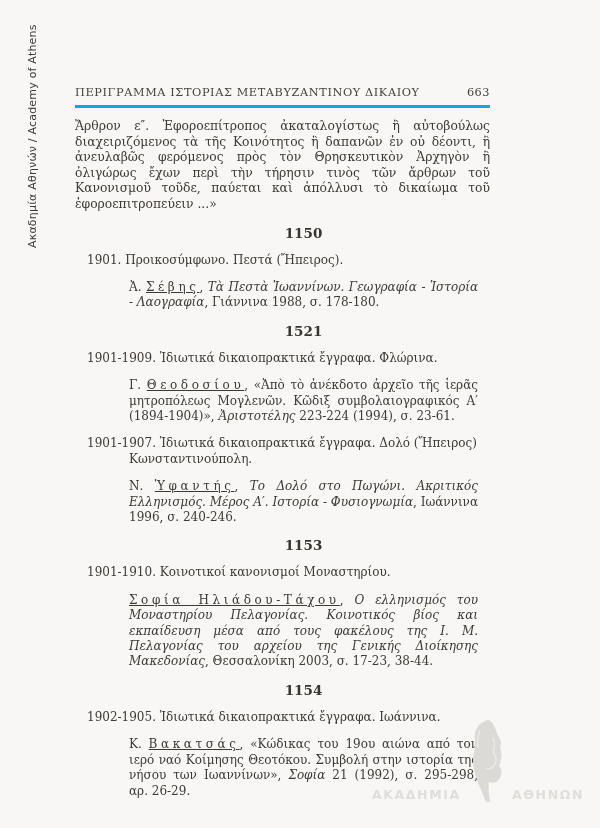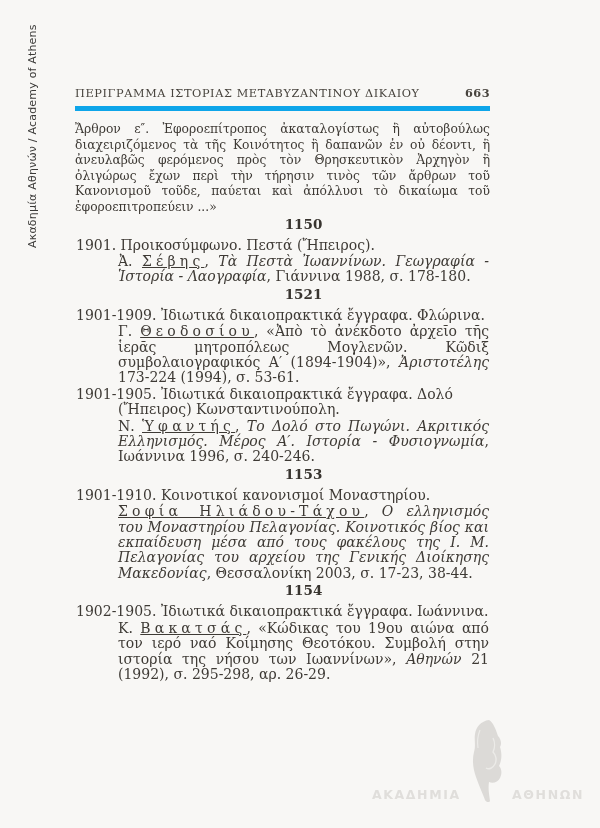--- a/index.html
+++ b/index.html
@@ -28,38 +28,38 @@
     width: 415px;
   }
   .running-header {
     display: flex;
     justify-content: space-between;
     align-items: baseline;
     font-size: 11.3px;
     letter-spacing: 0.6px;
     color: #47433d;
     padding-bottom: 6px;
-    border-bottom: 5px solid #0ea5e9;
+    border-bottom: 3px solid #0ea5e9;
   }
-  .running-header .pagenum { letter-spacing: 0.5px; font-weight: bold; }
+  .running-header .pagenum { letter-spacing: 0.5px; }
   .quote {
     margin: 11px 0 0 0;
     font-size: 12.3px;
     line-height: 15.6px;
     text-align: justify;
   }
   .entry-number {
     text-align: center;
     font-weight: bold;
     font-size: 13.5px;
-    margin: 0 0 6px 0;
+    margin: 12px 0 6px 0;
     color: #38342f;
   }
   .entry { padding-left: 42px; }
-  .entry p { margin: 1px; font-size: 14px; line-height: 15.4px; }
+  .entry p { margin: 12px; font-size: 12px; line-height: 15.4px; }
   .entry-heading { text-indent: -42px; text-align: left; }
   .entry-citation { text-align: justify; }
   .seg-spaced { letter-spacing: 0.30em; text-decoration: underline; }
   .seg-italic { font-style: italic; }
   .watermark {
     position: absolute;
     left: 372px; top: 712px;
     width: 212px; height: 90px;
     display: flex;
     align-items: flex-end;
@@ -89,35 +89,35 @@
 
   <div id="entries">
       <div class="entry">
         <div class="entry-number">1150</div>
         <p class="entry-heading">1901. Προικοσύμφωνο. Πεστά (Ἤπειρος).</p>
         <p class="entry-citation"><span class="seg-plain">Ἀ. </span><span class="seg-spaced">Σέβης</span><span class="seg-plain">, </span><span class="seg-italic">Τὰ Πεστὰ Ἰωαννίνων. Γεωγραφία - Ἱστορία - Λαογραφία</span><span class="seg-plain">, Γιάννινα 1988, σ. 178-180.</span></p>
       </div>
       <div class="entry">
         <div class="entry-number">1521</div>
         <p class="entry-heading">1901-1909. Ἰδιωτικά δικαιοπρακτικά ἔγγραφα. Φλώρινα.</p>
-        <p class="entry-citation"><span class="seg-plain">Γ. </span><span class="seg-spaced">Θεοδοσίου</span><span class="seg-plain">, «Ἀπὸ τὸ ἀνέκδοτο ἀρχεῖο τῆς ἱερᾶς μητροπόλεως Μογλενῶν. Κῶδιξ συμβολαιογραφικός Α′ (1894-1904)», </span><span class="seg-italic">Ἀριστοτέλης</span><span class="seg-plain"> 173-224 (1994), σ. 53-61.</span></p>
+        <p class="entry-citation"><span class="seg-plain">Γ. </span><span class="seg-spaced">Θεοδοσίου</span><span class="seg-plain">, «Ἀπὸ τὸ ἀνέκδοτο ἀρχεῖο τῆς ἱερᾶς μητροπόλεως Μογλενῶν. Κῶδιξ συμβολαιογραφικός Α′ (1894-1904)», </span><span class="seg-italic">Ἀριστοτέλης</span><span class="seg-plain"> 223-224 (1994), σ. 23-61.</span></p>
       </div>
       <div class="entry">
-        <p class="entry-heading">1901-1905. Ἰδιωτικά δικαιοπρακτικά ἔγγραφα. Δολό (Ἤπειρος) Κωνσταντινούπολη.</p>
+        <p class="entry-heading">1901-1907. Ἰδιωτικά δικαιοπρακτικά ἔγγραφα. Δολό (Ἤπειρος) Κωνσταντινούπολη.</p>
         <p class="entry-citation"><span class="seg-plain">Ν. </span><span class="seg-spaced">Ὑφαντής</span><span class="seg-plain">, </span><span class="seg-italic">Το Δολό στο Πωγώνι. Ακριτικός Ελληνισμός. Μέρος Α′. Ιστορία - Φυσιογνωμία</span><span class="seg-plain">, Ιωάννινα 1996, σ. 240-246.</span></p>
       </div>
       <div class="entry">
         <div class="entry-number">1153</div>
         <p class="entry-heading">1901-1910. Κοινοτικοί κανονισμοί Μοναστηρίου.</p>
         <p class="entry-citation"><span class="seg-spaced">Σοφία Ηλιάδου-Τάχου</span><span class="seg-plain">, </span><span class="seg-italic">Ο ελληνισμός του Μοναστηρίου Πελαγονίας. Κοινοτικός βίος και εκπαίδευση μέσα από τους φακέλους της Ι. Μ. Πελαγονίας του αρχείου της Γενικής Διοίκησης Μακεδονίας</span><span class="seg-plain">, Θεσσαλονίκη 2003, σ. 17-23, 38-44.</span></p>
       </div>
       <div class="entry">
         <div class="entry-number">1154</div>
         <p class="entry-heading">1902-1905. Ἰδιωτικά δικαιοπρακτικά ἔγγραφα. Ιωάννινα.</p>
-        <p class="entry-citation"><span class="seg-plain">Κ. </span><span class="seg-spaced">Βακατσάς</span><span class="seg-plain">, «Κώδικας του 19ου αιώνα από τον ιερό ναό Κοίμησης Θεοτόκου. Συμβολή στην ιστορία της νήσου των Ιωαννίνων», </span><span class="seg-italic">Αθηνών</span><span class="seg-plain"> 21 (1992), σ. 295-298, αρ. 26-29.</span></p>
+        <p class="entry-citation"><span class="seg-plain">Κ. </span><span class="seg-spaced">Βακατσάς</span><span class="seg-plain">, «Κώδικας του 19ου αιώνα από τον ιερό ναό Κοίμησης Θεοτόκου. Συμβολή στην ιστορία της νήσου των Ιωαννίνων», </span><span class="seg-italic">Σοφία</span><span class="seg-plain"> 21 (1992), σ. 295-298, αρ. 26-29.</span></p>
       </div>
     </div>
 </div>
 
 <div class="watermark">
   <span class="wm-text">ΑΚΑΔΗΜΙΑ</span>
   <svg width="48" height="84" viewBox="0 0 48 84" aria-hidden="true">
     <path fill="#dcdad7" d="M27 2c-8 1-13 7-14 14-1 6 1 11-1 18-2 8-1 17 2 25 3 9 7 17 9 23 1 2 4 3 5 1-1-7-2-13-1-19 4 2 9 0 11-4 2-4 2-9-1-12 3-6 3-13 1-19 2-3 1-8-2-11-2-6-5-14-9-16z"></path>
     <path fill="none" stroke="#ecebe8" stroke-width="1.4" d="M31 20c2 4 2 10 0 14 3 3 4 8 2 12-2 4-6 6-9 4"></path>
     <path fill="none" stroke="#ecebe8" stroke-width="1.2" d="M18 12c-2 5-3 12-2 18"></path>

